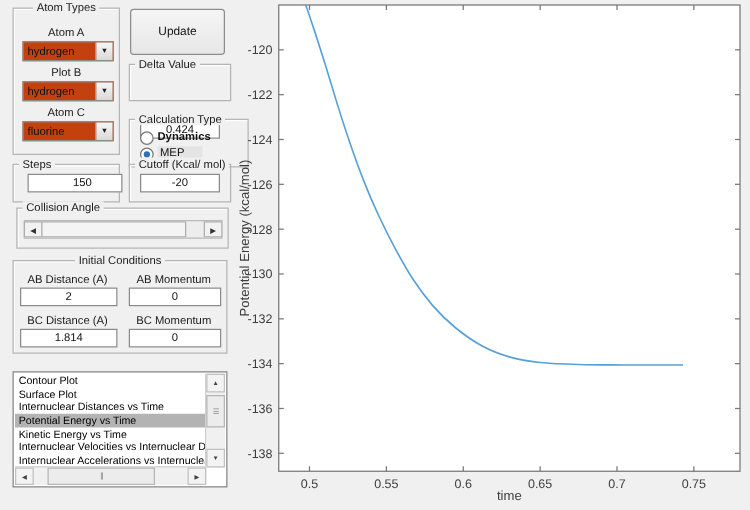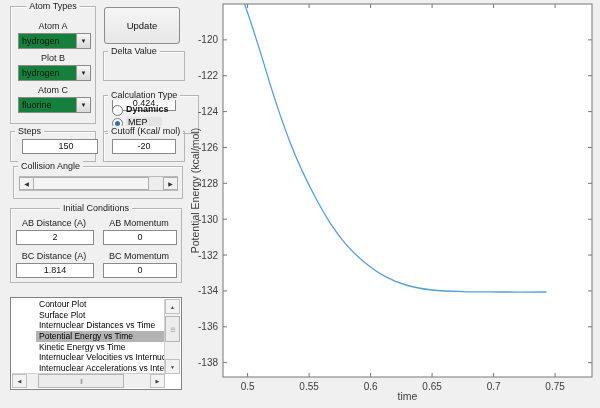--- a/index.html
+++ b/index.html
@@ -4,21 +4,21 @@
 <style>
   html,body{margin:0;padding:0;}
   #app{position:relative;width:600px;height:408px;background:#f0f0f0;overflow:hidden;
        font-family:"Liberation Sans",sans-serif;font-size:9px;color:#111;}
   .panel{position:absolute;border:1px solid #b5b5b5;box-shadow:inset 1px 1px 0 #fdfdfd;}
   .ptitle{position:absolute;top:-6px;background:#f0f0f0;padding:0 3px;font-size:9px;
           line-height:10px;white-space:nowrap;color:#1a1a1a;}
   .ptitle.center{left:50%;transform:translateX(-50%);}
   .ptitle.left{left:4px;}
   .lbl{position:absolute;text-align:center;white-space:nowrap;color:#1a1a1a;}
-  .combo{position:absolute;background:#15803d;border:1px solid #8a8a8a;height:14px;text-decoration:underline;}
+  .combo{position:absolute;background:#c2410c;border:1px solid #8a8a8a;height:14px;text-decoration:underline;}
   .combo-text{position:absolute;left:3px;top:1px;line-height:12px;font-size:9px;}
   .combo-btn{position:absolute;right:0;top:0;bottom:0;width:13px;
              background:linear-gradient(#f7f7f7,#d9d9d9);border-left:1px solid #9a9a9a;
              display:flex;align-items:center;justify-content:center;font-size:6px;color:#222;}
   .edit{position:absolute;background:#fff;border:1px solid #8a8a8a;text-align:center;
         font-size:9px;line-height:13px;height:13px;}
   .btn{position:absolute;background:linear-gradient(#f5f5f5,#e7e7e7);border:1px solid #8c8c8c;
        border-radius:3px;display:flex;align-items:center;justify-content:center;font-size:9.5px;}
   .radio{position:absolute;width:9px;height:9px;border-radius:50%;background:#fff;
          border:1px solid #777;}
@@ -27,21 +27,21 @@
   .radio-label{position:absolute;font-size:9px;line-height:11px;}
   .hl{background:#e4e4e4;padding:0 14px 0 2px;}
   .sl-track{position:absolute;background:#ededed;border:1px solid #b9b9b9;}
   .sl-btn{position:absolute;top:0;bottom:0;width:13px;background:#f2f2f2;border:1px solid #adadad;
           display:flex;align-items:center;justify-content:center;font-size:6px;color:#333;}
   .sl-thumb{position:absolute;top:0;bottom:0;background:#f4f4f4;border:1px solid #adadad;}
   .listbox{position:absolute;left:10px;top:297px;width:170px;height:91px;background:#fff;
            border:1px solid #828282;}
   .lrows{position:absolute;left:1px;top:1px;right:16px;bottom:15px;overflow:hidden;}
   .lrow{height:10.7px;line-height:10.7px;font-size:8.5px;padding-left:3px;
-        white-space:nowrap;overflow:hidden;color:#000;margin-left:24px;}
+        white-space:nowrap;overflow:hidden;color:#000;}
   .lrow.selected{background:#b3b3b3;}
   .vsb{position:absolute;top:1px;right:1px;width:15px;bottom:15px;background:#f0f0f0;
        border-left:1px solid #d0d0d0;}
   .hsb{position:absolute;left:1px;bottom:1px;height:14px;right:16px;background:#f0f0f0;
        border-top:1px solid #d0d0d0;}
   .sbtn{position:absolute;background:#f3f3f3;border:1px solid #c0c0c0;display:flex;
         align-items:center;justify-content:center;font-size:5px;color:#404040;}
   .sthumb{position:absolute;background:#ececec;border:1px solid #b5b5b5;display:flex;
         align-items:center;justify-content:center;font-size:6px;color:#8a8a8a;letter-spacing:-1px;}
   #plot{position:absolute;left:186px;top:0;width:414px;height:408px;}

